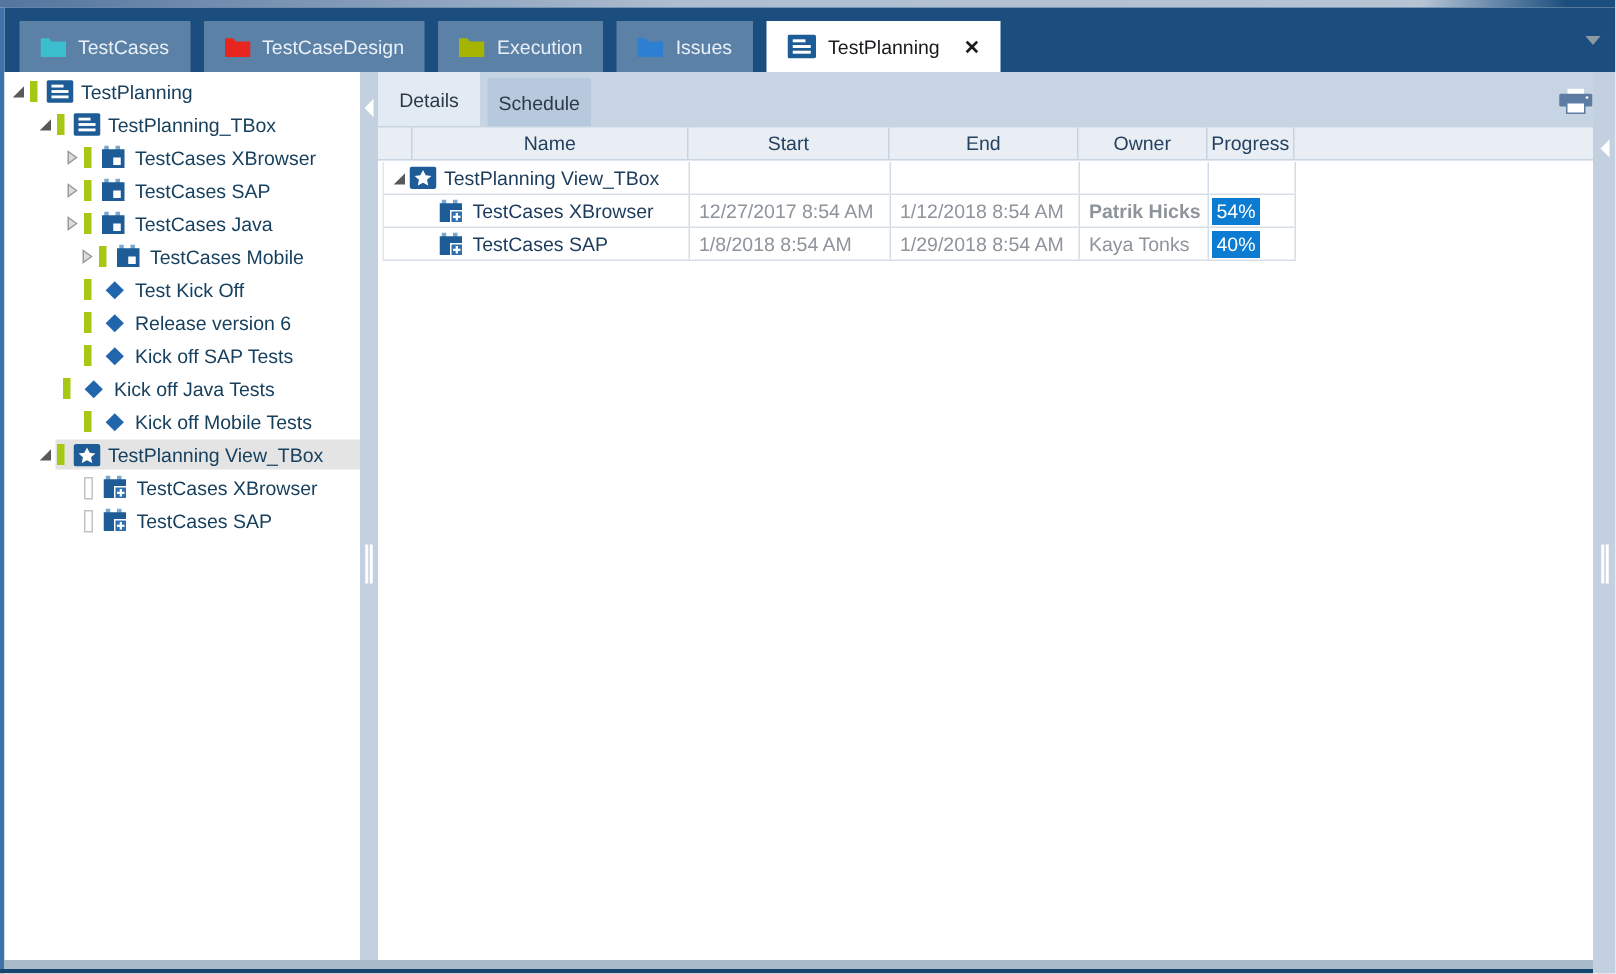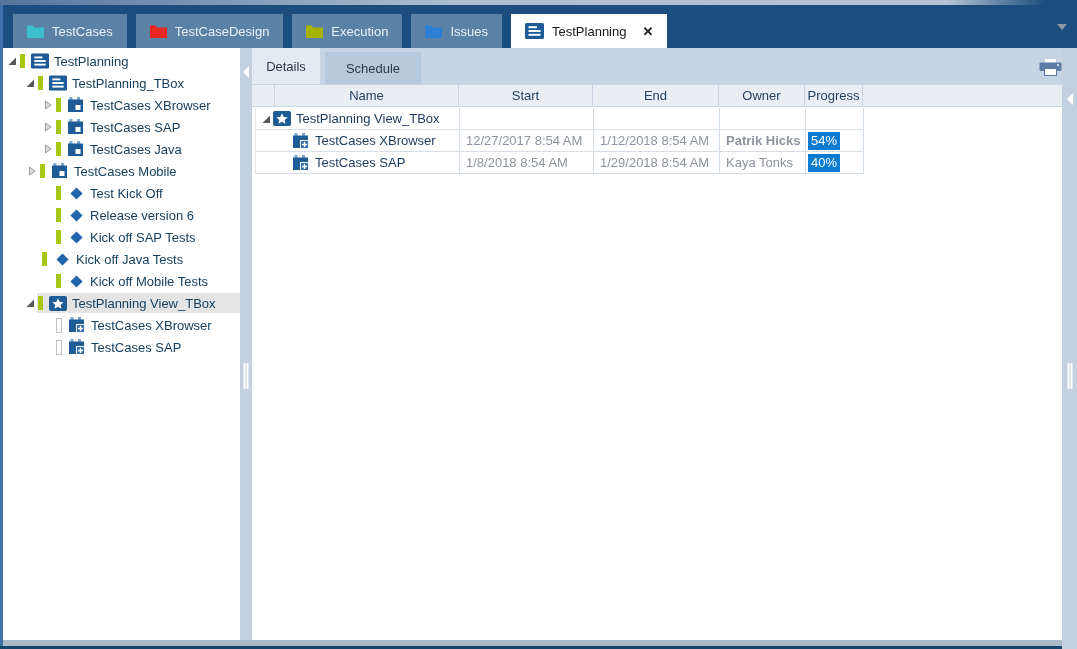--- a/index.html
+++ b/index.html
@@ -41,21 +41,21 @@
   #v-splitter .split-arrow{top:18px;}
   #r-splitter .split-arrow{top:45px;left:5px;}
   .split-grip{position:absolute;top:315px;left:50%;transform:translateX(-50%);width:5px;height:26px;
     border-left:2px solid #fff;border-right:2px solid #fff;box-sizing:border-box;}
   
   #content{position:absolute;left:252px;top:48px;width:810px;height:592px;background:#fff;padding-left:28px;}
   #detail-tabs{position:absolute;left:0;top:0;width:810px;height:36px;background:#c6d4e4;
     display:flex;align-items:flex-end;}
   .detail-tab{display:flex;align-items:center;justify-content:center;color:#2d3a46;}
   .detail-tab.active{background:#e2eaf3;width:68px;height:36px;}
-  .detail-tab.inactive{background:#b7c9dc;width:96px;height:32px;margin-left:5px;}
+  .detail-tab.inactive{background:#b7c9dc;width:69px;height:32px;margin-left:5px;}
   #print-btn{position:absolute;right:28px;top:10px;width:24px;height:18px;display:flex;align-items:center;justify-content:center;}
   #table-header{position:absolute;left:0;top:36px;width:810px;height:23px;background:#e9eef5;
     border-top:1px solid #c8d6e4;border-bottom:1px solid #c8d6e4;display:flex;box-sizing:border-box;padding-left:3px;}
   .hcell{display:flex;align-items:center;justify-content:center;color:#24425f;
     border-right:1px solid #c5d3e2;box-sizing:border-box;height:100%;}
   .hfill{flex:1;border-right:none;}
   #table-rows{position:absolute;left:3px;top:60px;width:608px;border-left:1px solid #e0e6ed;box-sizing:content-box;}
   .trow{height:21px;display:flex;background:#fff;border-bottom:1px solid #d8dee6;}
   .cell{display:flex;align-items:center;border-right:1px solid #d3dde8;box-sizing:border-box;overflow:hidden;white-space:nowrap;}
   .c-name{color:#1b3a5c;}
@@ -208,21 +208,21 @@
             <svg width="16" height="16" viewBox="0 0 16 16">
               <rect x="1.5" y="0" width="3" height="3.5" fill="#7da7cd"></rect>
               <rect x="9" y="0" width="3" height="3.5" fill="#7da7cd"></rect>
               <rect x="0" y="2.5" width="15" height="12.5" fill="#1d5c96"></rect>
               <rect x="7.5" y="8" width="5" height="5" fill="#fff"></rect>
             </svg>
           </span>
           <span class="tree-label">TestCases Java</span>
         </span>
       </div>
-      <div class="tree-row" style="padding-left: 22px;">
+      <div class="tree-row" style="padding-left: 48px;">
         <span class="exp-box">
           <svg width="10" height="10" viewBox="0 0 10 10">
             <polygon points="2.5,1 8,5 2.5,9" fill="#dcdcdc" stroke="#9a9a9a" stroke-width="1"></polygon>
           </svg>
         </span>
         <span class="sel-wrap">
           <span class="tbar green"></span>
           <span class="tree-icon">
             <svg width="16" height="16" viewBox="0 0 16 16">
               <rect x="1.5" y="0" width="3" height="3.5" fill="#7da7cd"></rect>

